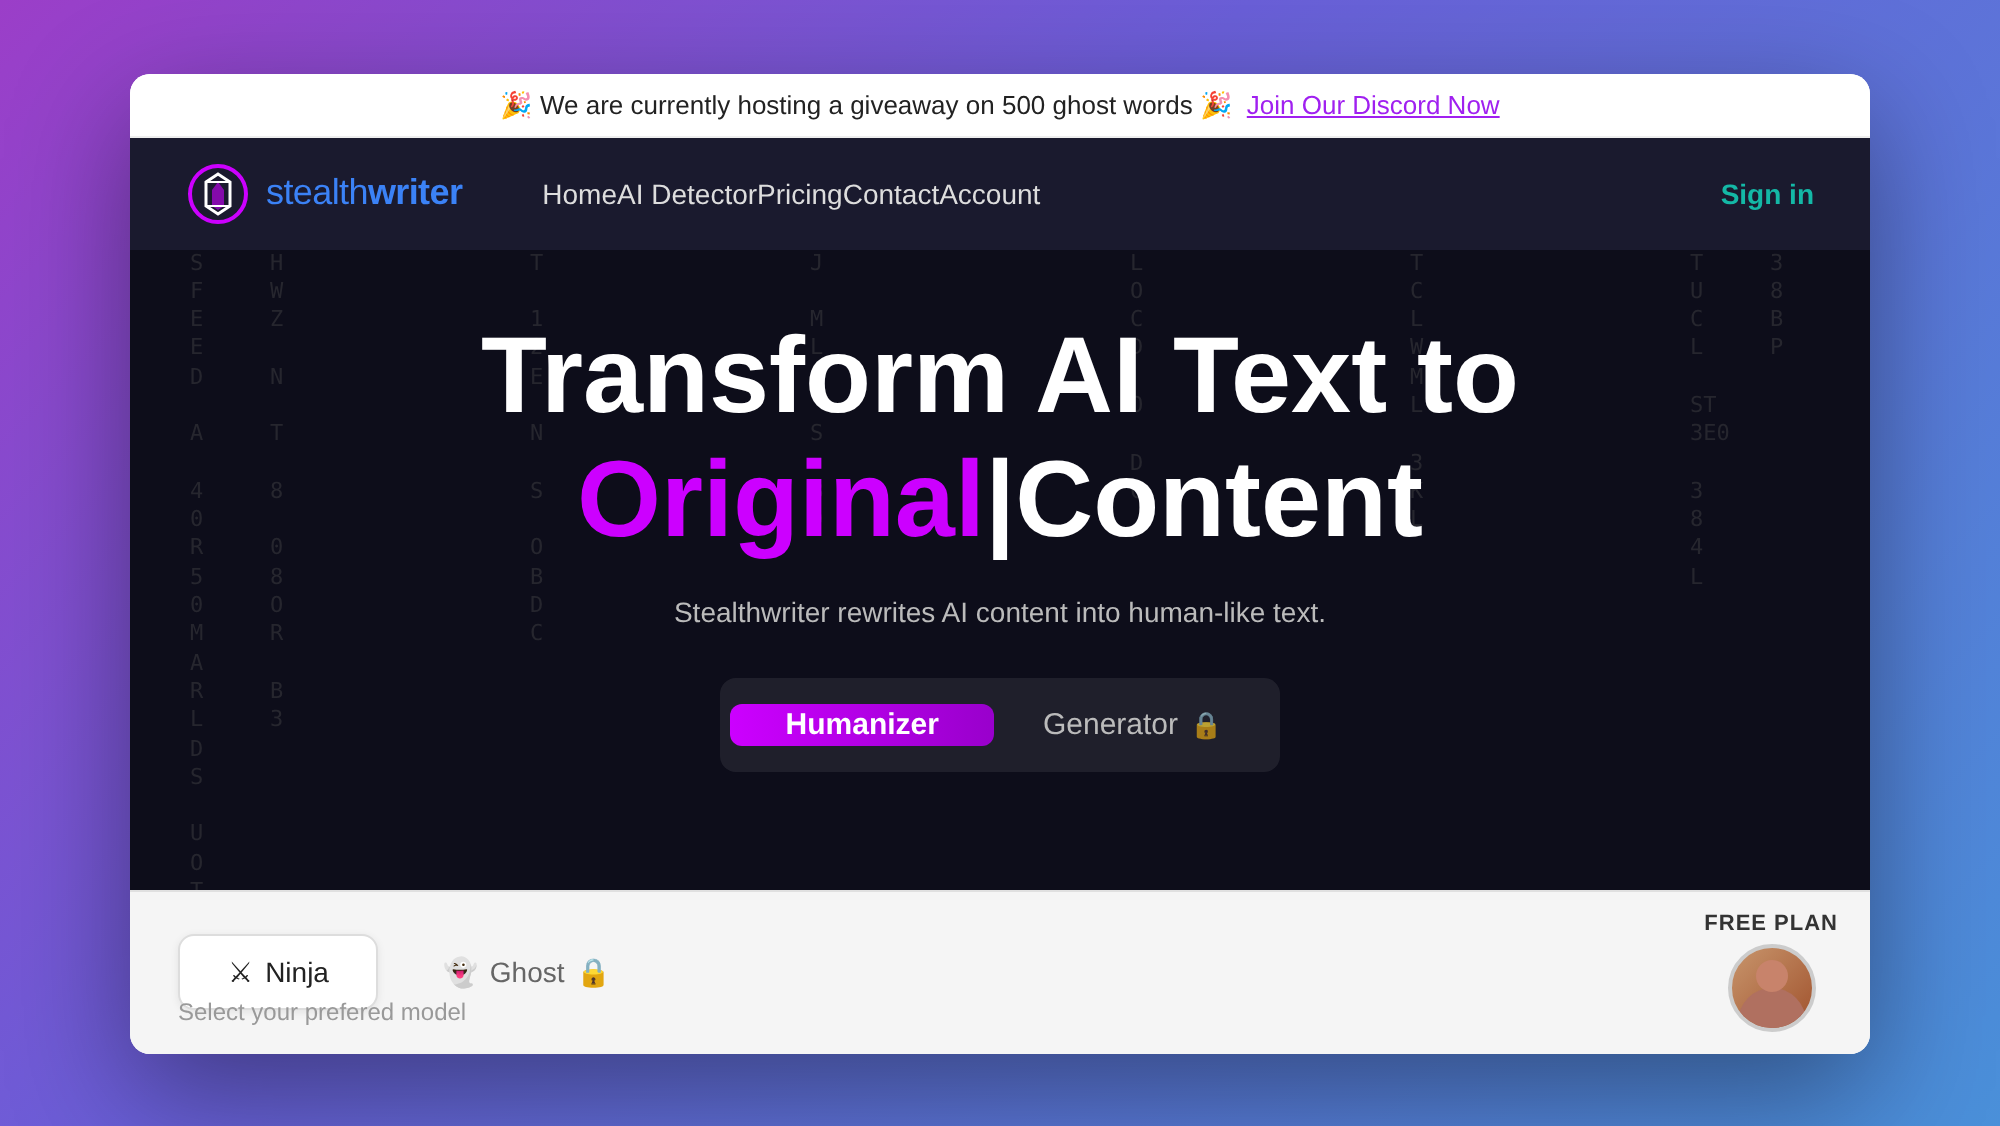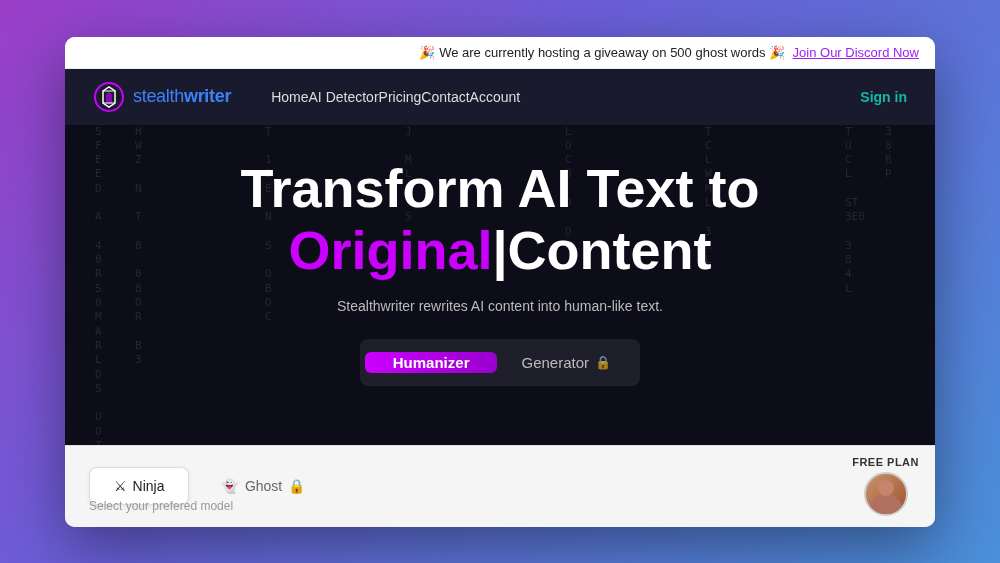--- a/index.html
+++ b/index.html
@@ -19,21 +19,21 @@
       background: #fff;
       border-radius: 10px;
       overflow: hidden;
       box-shadow: 0 20px 60px rgba(0,0,0,0.4);
       display: flex;
       flex-direction: column;
     }
     
     .announcement-bar {
       background: #fff;
-      text-align: right;
+      text-align: center;
       padding: 8px 16px;
       font-size: 13px;
       color: #222;
       border-bottom: 1px solid #eee;
       white-space: nowrap;
     }
     .announcement-bar a {
       color: #a020f0;
       text-decoration: underline;
       font-weight: 500;

